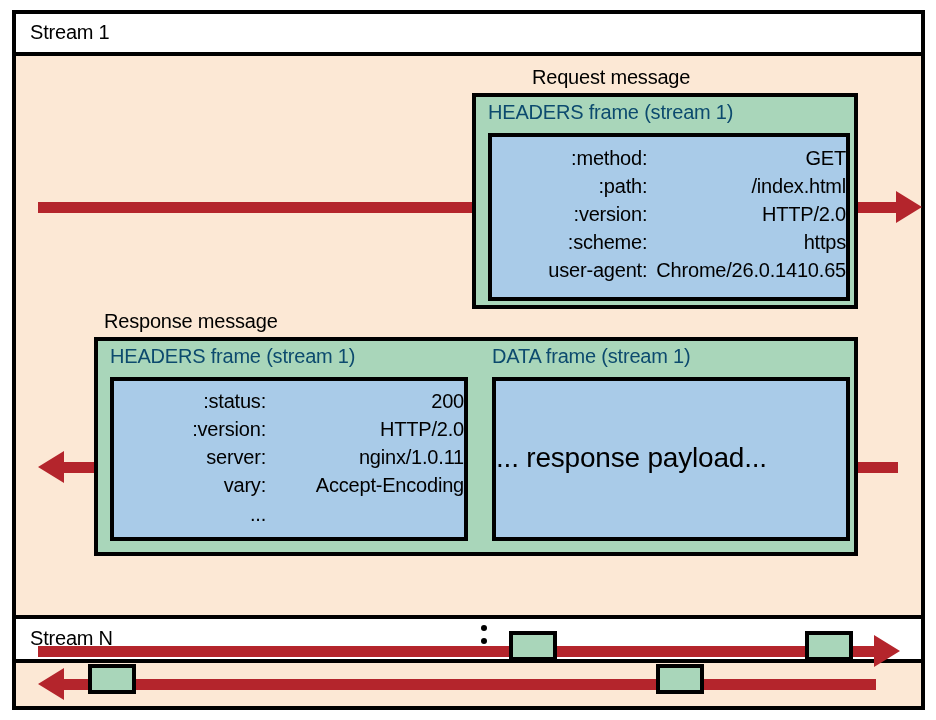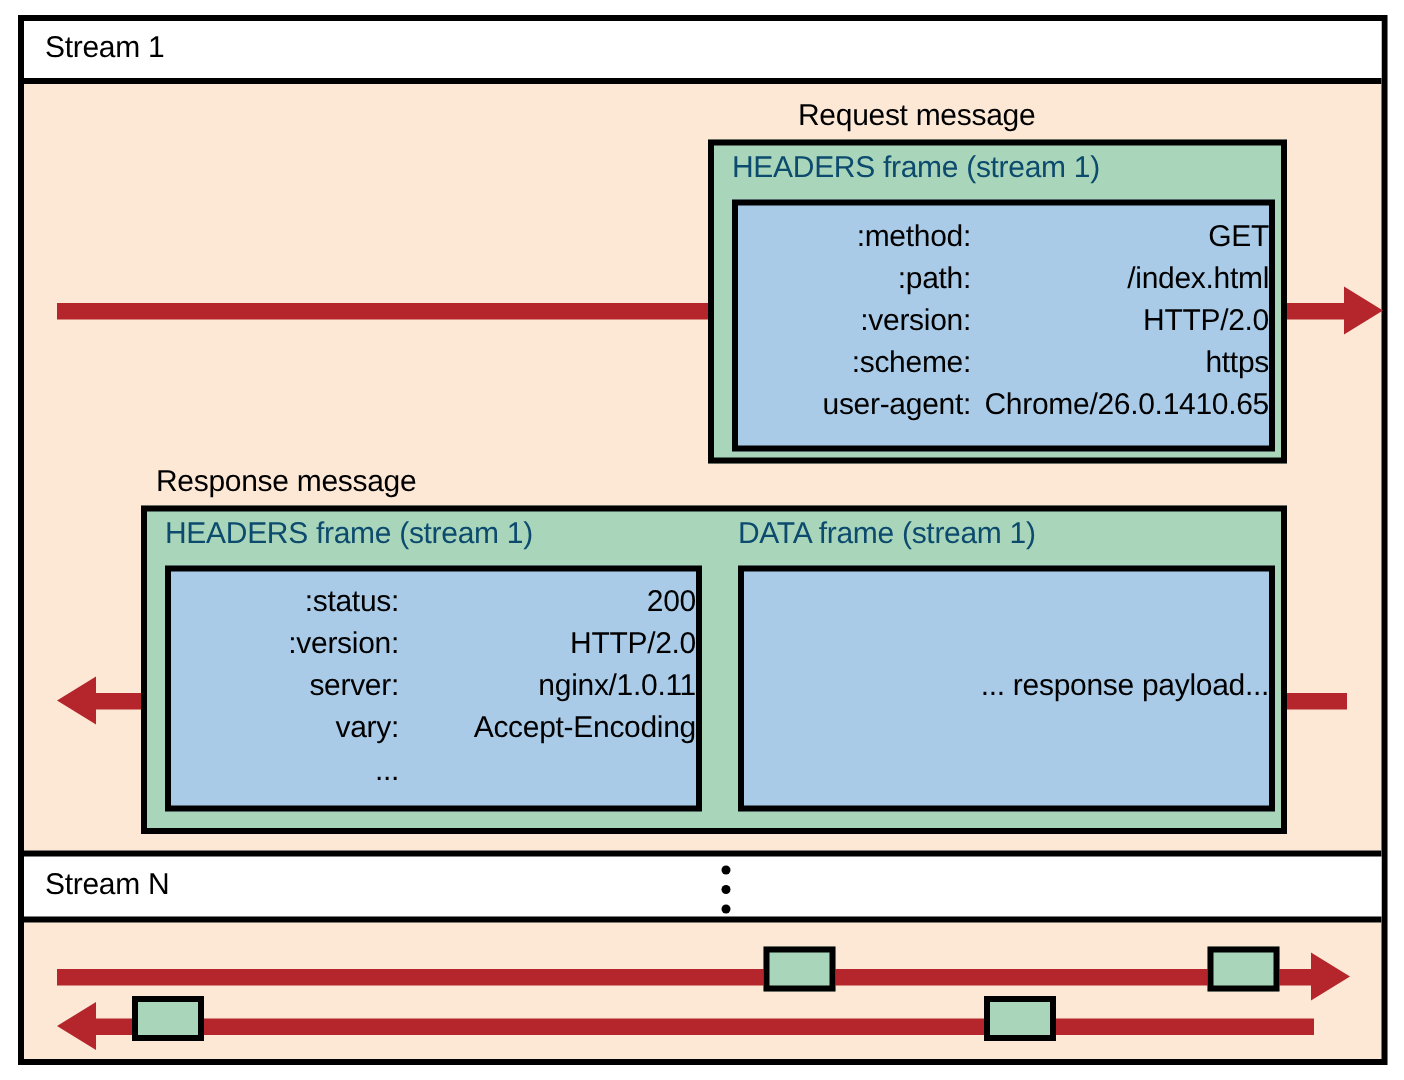--- a/index.html
+++ b/index.html
@@ -30,20 +30,21 @@
     position: absolute;
     left: 0;
     width: 100%;
     background: #ffffff;
     border-bottom: 4px solid #000000;
     box-sizing: border-box;
     text-align: right;
   }
   .stream-band.bottom-band {
     border-top: 4px solid #000000;
+    margin-top: 48px;
   }
   .stream-label {
     position: absolute;
     left: 14px;
     top: 50%;
     transform: translateY(-52%);
     font-size: 20px;
     color: #000000;
     letter-spacing: -0.2px;
     white-space: nowrap;
@@ -132,22 +133,22 @@
     padding-top: 2px;
   }
   .hdr-ellipsis .hdr-key { text-align: right; padding-right: 9px !important; }
 
   .payload-center {
     position: absolute;
     left: 0;
     top: 50%;
     width: 100%;
     transform: translateY(-54%);
-    text-align: right;
-    font-size: 20px;
+    text-align: left;
+    font-size: 28px;
     color: #000000;
     letter-spacing: -0.2px;
   }
 
   
   .arrow-line {
     position: absolute;
     background: #b4252c;
     height: 11px;
   }

